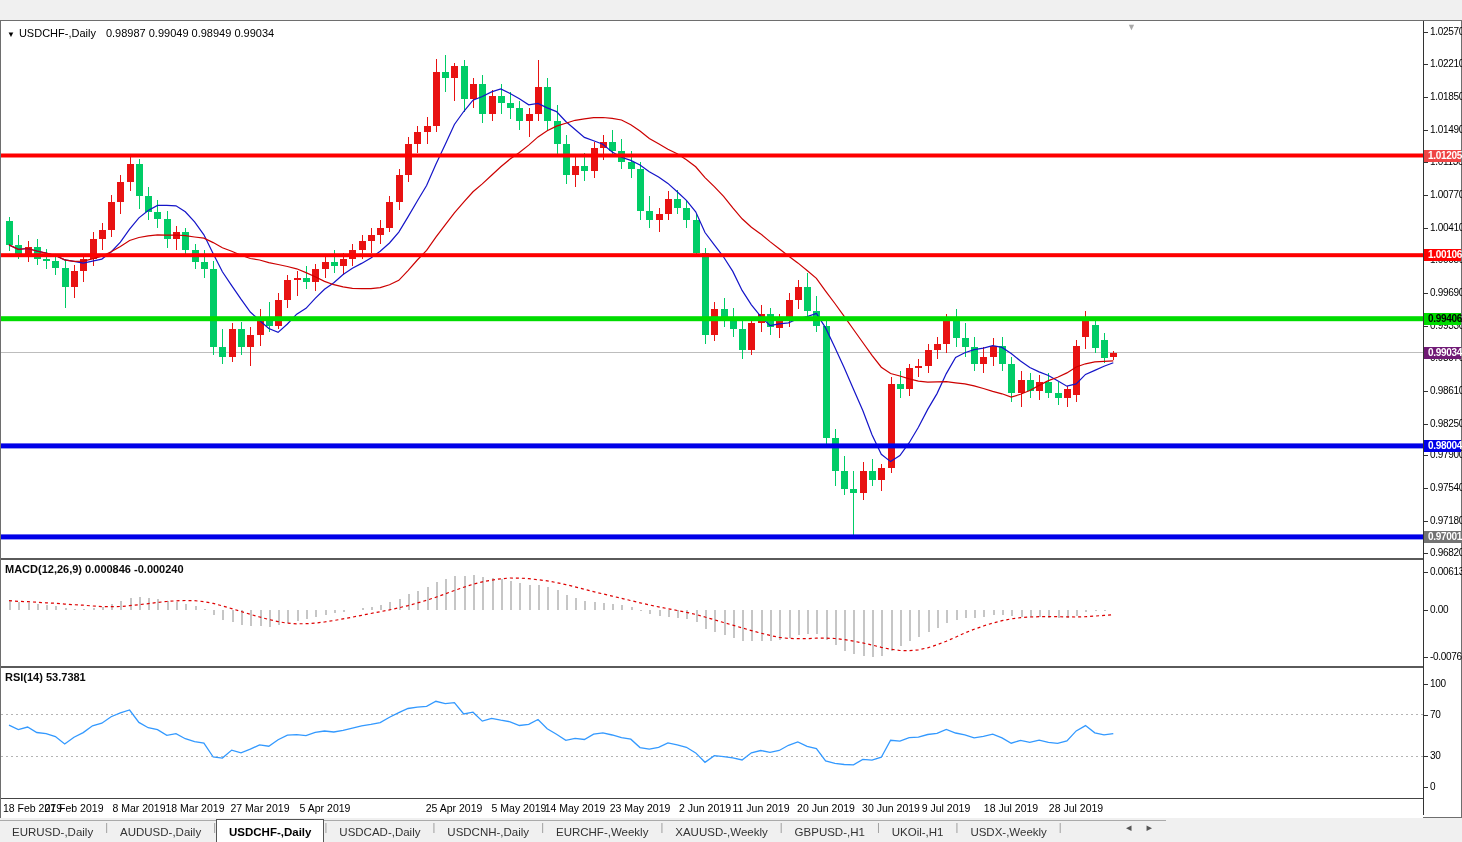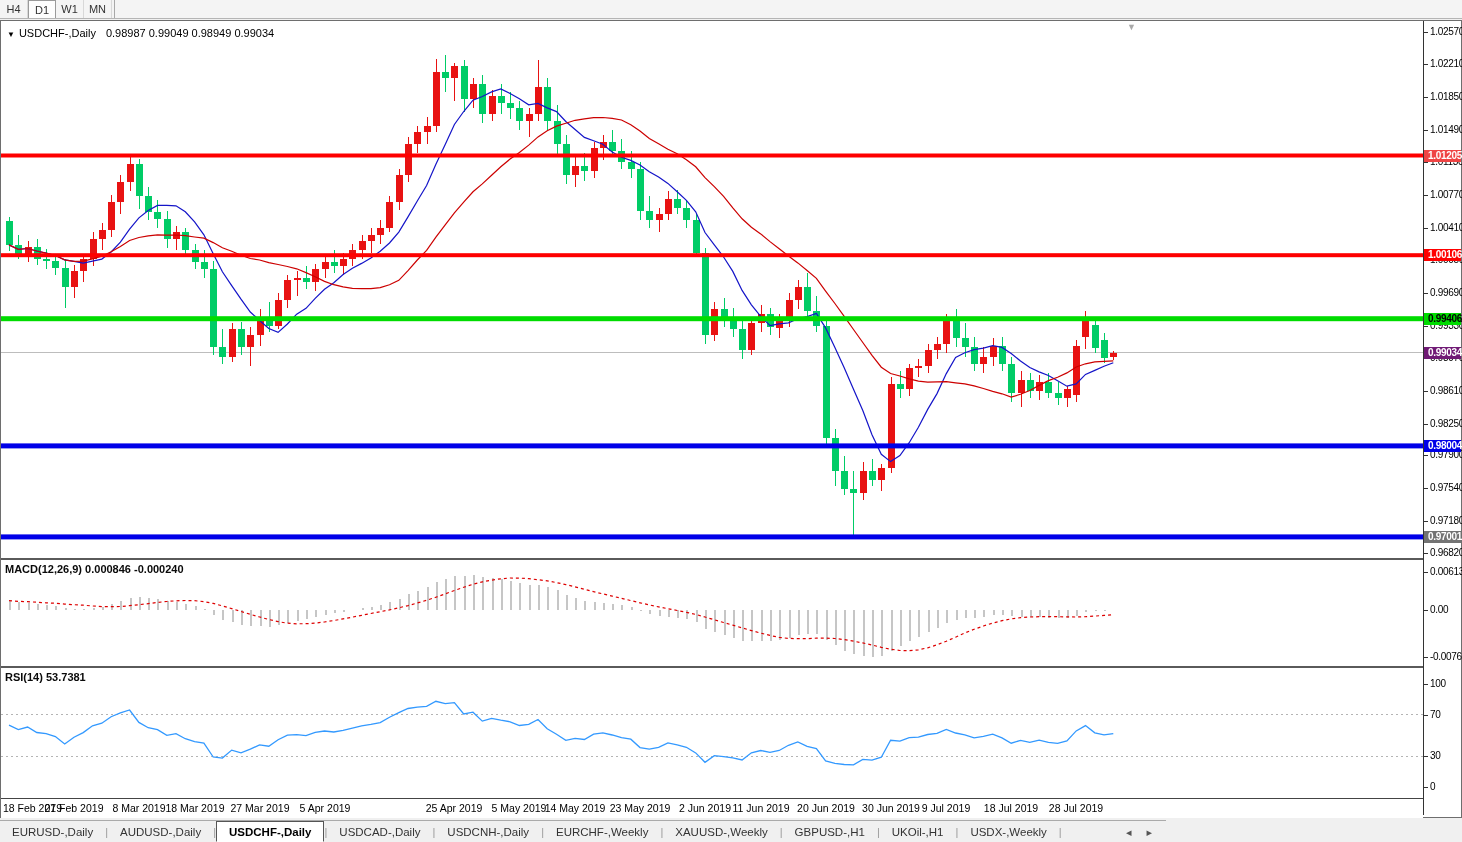--- a/index.html
+++ b/index.html
@@ -30,40 +30,33 @@
   .scale-label .dash{position:absolute;left:0;top:6px;width:4px;height:1px;background:#333;}
   .scale-badge{position:absolute;left:0;right:0;height:12px;font-size:10px;letter-spacing:-0.3px;
     padding-left:4px;white-space:nowrap;line-height:12px;font-weight:bold;}
   .title-row{position:absolute;left:6px;top:5px;font-size:11px;color:#000;white-space:nowrap;}
   .title-row .dd{font-size:8px;margin-right:4px;color:#000;}
   .title-row .ohlc{margin-left:10px;}
   .ind-label{position:absolute;left:4px;top:3px;font-size:11px;color:#0a0a0a;white-space:nowrap;font-weight:bold;}
   .shift-marker{position:absolute;left:1126px;top:0px;font-size:9px;color:#a9a9a9;}
   
   .tabbar{position:absolute;left:0;top:820px;width:1166px;height:22px;background:#f0f0f0;border-top:1px solid #aaa;
-    display:flex;align-items:center;}
+    display:flex;}
   .tab{font-size:11.5px;color:#333;padding:3px 12px;cursor:default;white-space:nowrap;background:transparent;border:none;
     font-family:"Liberation Sans",sans-serif;}
   .tab.active{background:#fff;border:1px solid #555;border-bottom:1px solid #fff;font-weight:bold;color:#000;
     margin-top:-2px;padding-top:4px;position:relative;z-index:2;}
   .tab-sep{color:#999;font-size:11px;}
   .tab-scroll{margin-left:auto;margin-right:8px;color:#555;font-size:11px;letter-spacing:6px;}
 </style>
 </head>
 <body>
 
 <div class="screen">
 
-  <div class="toolbar" id="toolbar">
-      <button class="tf-btn">H4</button>
-      <button class="tf-btn active">D1</button>
-      <button class="tf-btn">W1</button>
-      <button class="tf-btn">MN</button>
-      <div class="tf-group-end"></div>
-    </div>
 
   <div class="chart-frame">
     <div class="pane" id="pane-main">
       <svg id="svg-main" width="1422" height="536">
           <line x1="0" x2="1422" y1="330.48592000000053" y2="330.48592000000053" stroke="#bdbdbd" stroke-width="1" shape-rendering="crispEdges"></line>
           <line x1="8.5" x2="8.5" y1="194.8" y2="229.2" stroke="#00CC66" stroke-width="1" shape-rendering="crispEdges"></line>
           <rect x="5.0" y="199.3" width="7" height="23.6" fill="#00CC66" shape-rendering="crispEdges"></rect>
           <line x1="17.5" x2="17.5" y1="212.9" y2="237.4" stroke="#00CC66" stroke-width="1" shape-rendering="crispEdges"></line>
           <rect x="14.0" y="222.9" width="7" height="9.1" fill="#00CC66" shape-rendering="crispEdges"></rect>
           <line x1="27.5" x2="27.5" y1="219.3" y2="240.1" stroke="#E81212" stroke-width="1" shape-rendering="crispEdges"></line>

